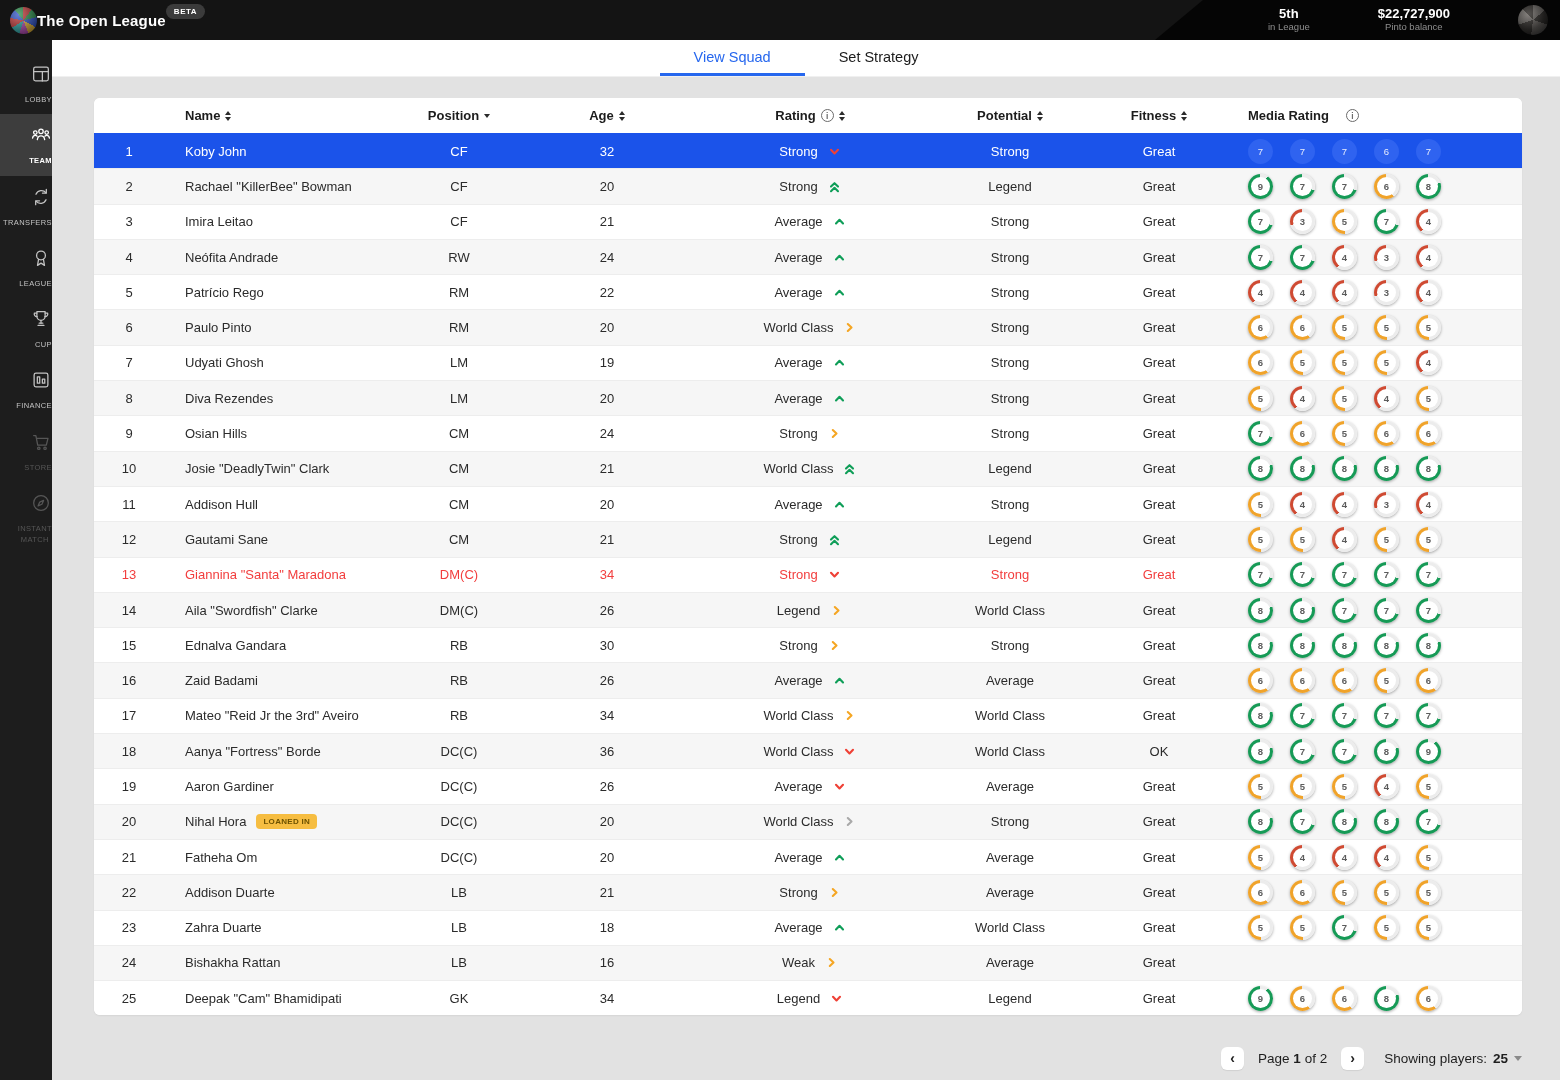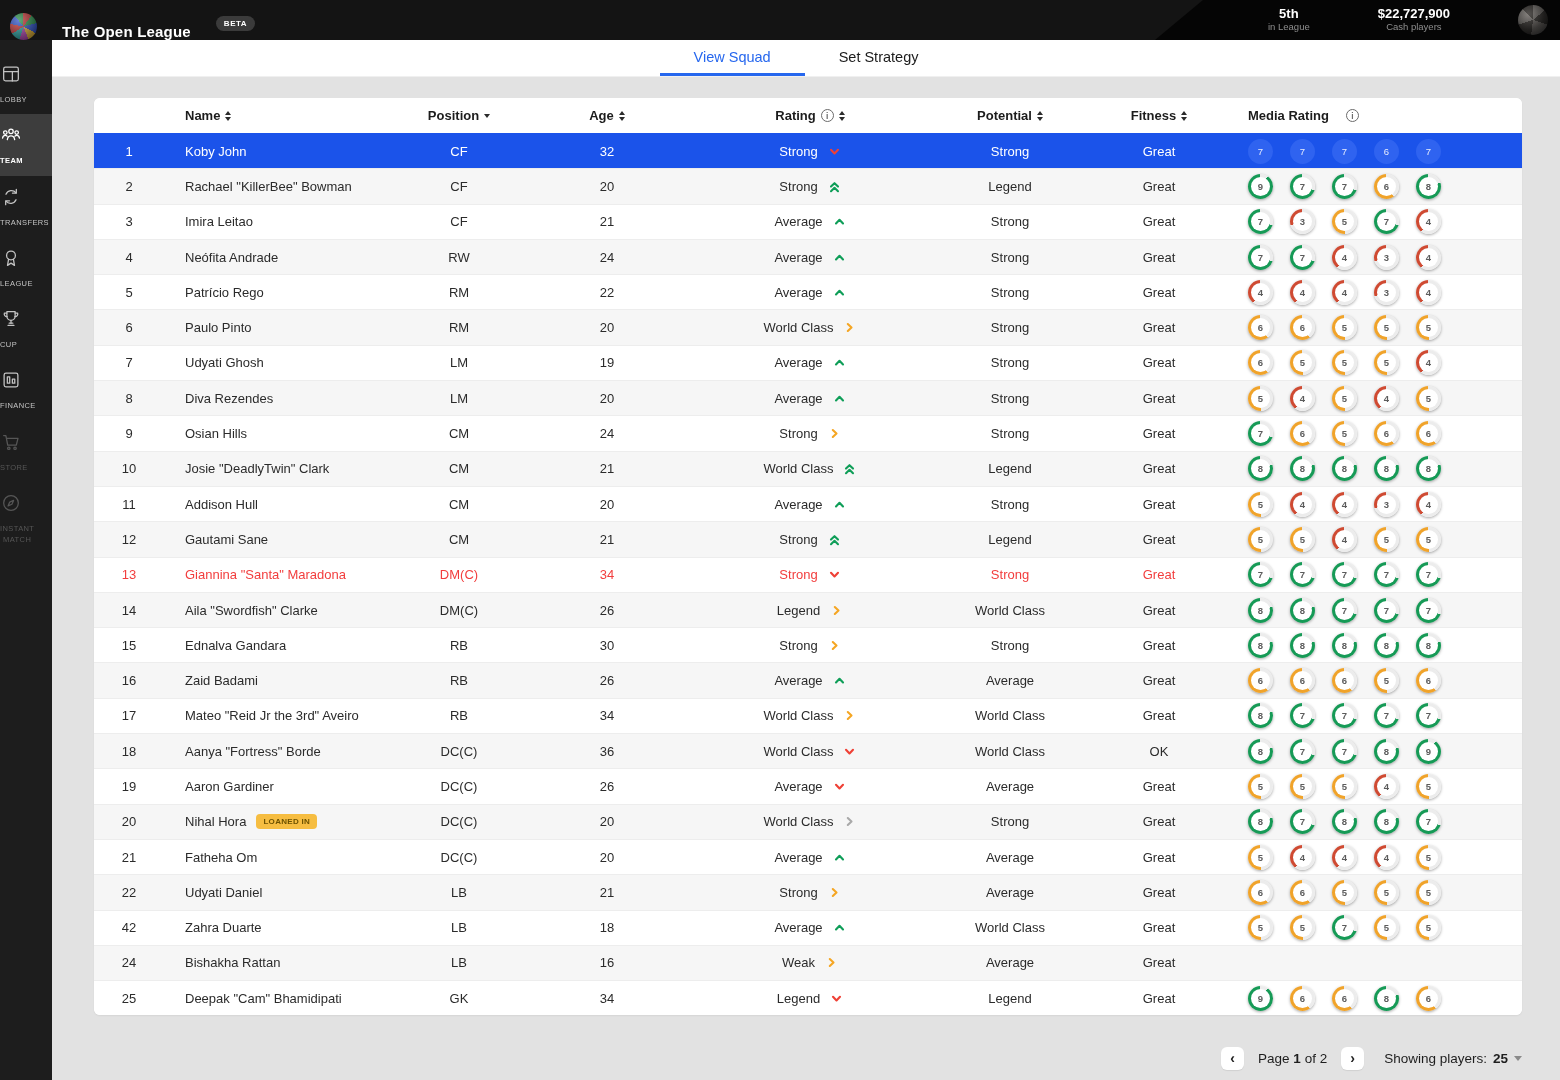--- a/index.html
+++ b/index.html
@@ -3,41 +3,41 @@
 <meta charset="utf-8">
 <style>
   * { margin:0; padding:0; box-sizing:border-box; }
   html,body { width:1560px; height:1080px; overflow:hidden; background:#e2e2e2;
     font-family:"Liberation Sans","DejaVu Sans",sans-serif; }
 
   
   .topbar { position:absolute; left:0; top:0; width:1560px; height:40px; background:#141414; z-index:30; }
   .topbar-right-bg { position:absolute; right:0; top:0; height:40px; width:405px; background:#050505;
     clip-path:polygon(48px 0,100% 0,100% 100%,0 100%); }
-  .brand { position:absolute; left:10px; top:0; height:40px; display:flex; align-items:flex-end; gap:25px; }
+  .brand { position:absolute; left:10px; top:0; height:40px; display:flex; align-items:center; gap:0; }
   .logo-ball { width:27px; height:27px; border-radius:50%;
     background:
       radial-gradient(circle at 32% 28%, rgba(255,255,255,.25), rgba(0,0,0,.45) 75%),
       conic-gradient(#c23a3a 0 10%, #2e8f4e 10% 21%, #3356c9 21% 33%, #e0b23a 33% 44%, #b04ab0 44% 55%, #2fa3a3 55% 66%, #c23a3a 66% 78%, #3356c9 78% 89%, #2e8f4e 89% 100%); }
   .brand-title { color:#fff; font-size:15px; font-weight:600; letter-spacing:.2px; }
   .beta-badge { background:#3b3b3b; color:#fff; font-size:8px; font-weight:700; letter-spacing:.5px;
     border-radius:8px; padding:3px 8px; transform:translateY(-9px); }
   .topbar-stats { position:absolute; right:12px; top:0; height:40px; display:flex; align-items:center; gap:68px;justify-content:center; }
   .stat { text-align:center; line-height:1.15; }
   .stat-value { color:#fff; font-size:13px; font-weight:700; }
   .stat-label { color:#8f8f8f; font-size:9.5px; }
   .avatar { width:30px; height:30px; border-radius:50%;
     background:
       conic-gradient(rgba(255,255,255,.08) 0 14%, rgba(0,0,0,.35) 14% 30%, rgba(255,255,255,.05) 30% 52%, rgba(0,0,0,.3) 52% 70%, rgba(255,255,255,.09) 70% 88%, rgba(0,0,0,.3) 88% 100%),
       radial-gradient(circle at 35% 30%, #7a7672, #2e2c2a 55%, #0a0a0a 95%); }
 
   
   .sidebar { position:absolute; left:0; top:40px; width:52px; height:1040px; background:#1d1d1d; z-index:20;
     display:flex; flex-direction:column; padding-top:13px; }
-  .side-item { width:52px; padding:10px 0 9px; display:flex; flex-direction:column; align-items:flex-start; gap:5px;
+  .side-item { width:52px; padding:10px 0 9px; display:flex; flex-direction:column; align-items:flex-end; gap:5px;
     color:#c3c3c3; cursor:pointer; }
   .side-item .lbl { font-size:7.5px; letter-spacing:.4px; text-align:center; line-height:1.5; }
   .side-item svg { width:22px; height:22px; stroke:#c3c3c3; fill:none; stroke-width:1.4; stroke-linecap:round; stroke-linejoin:round; }
   .side-item.active { background:#3d3d3d; }
   .side-item.active .lbl { color:#ffffff; font-weight:700; }
   .side-item.active svg { stroke:#ffffff; }
   .side-item.dimmed { color:#565656; }
   .side-item.dimmed svg { stroke:#565656; }
 
   
@@ -115,21 +115,21 @@
     <div class="brand-title">The Open League</div>
     <div class="beta-badge">BETA</div>
   </div>
   <div class="topbar-stats">
     <div class="stat">
       <div class="stat-value">5th</div>
       <div class="stat-label">in League</div>
     </div>
     <div class="stat">
       <div class="stat-value">$22,727,900</div>
-      <div class="stat-label">Cash players</div>
+      <div class="stat-label">Pinto balance</div>
     </div>
     <div class="avatar"></div>
   </div>
 </div>
 
 <div class="sidebar" id="sidebar">
     <div class="side-item">
       <span><svg viewBox="0 0 24 24">
           <rect x="4" y="4.5" width="16" height="15" rx="2"></rect>
           <line x1="4" y1="9.5" x2="20" y2="9.5"></line>
@@ -990,21 +990,21 @@
             <span class="mc" style="background:conic-gradient(#ececec 0 60%, #cf4a32 60% 100%)">
               <span class="mc-in">4</span>
             </span>
             <span class="mc" style="background:conic-gradient(#ececec 0 50%, #f0a32a 50% 100%)">
               <span class="mc-in">5</span>
             </span>
           </div>
         </div>
         <div class="tr">
           <div class="td c-num">22</div>
-          <div class="td c-name left">Udyati Daniel</div>
+          <div class="td c-name left">Addison Duarte</div>
           <div class="td c-pos">LB</div>
           <div class="td c-age">21</div>
           <div class="td c-rat">
             <span class="rating-wrap">
               <span>Strong</span>
               <span class="trend">
                 <svg viewBox="0 0 13 13">
                   <polyline points="4.8,3 8.5,6.5 4.8,10" fill="none" stroke="#f5a623" stroke-width="2.1" stroke-linecap="round" stroke-linejoin="round"></polyline>
                 </svg>
               </span>
@@ -1024,21 +1024,21 @@
             </span>
             <span class="mc" style="background:conic-gradient(#ececec 0 50%, #f0a32a 50% 100%)">
               <span class="mc-in">5</span>
             </span>
             <span class="mc" style="background:conic-gradient(#ececec 0 50%, #f0a32a 50% 100%)">
               <span class="mc-in">5</span>
             </span>
           </div>
         </div>
         <div class="tr">
-          <div class="td c-num">42</div>
+          <div class="td c-num">23</div>
           <div class="td c-name left">Zahra Duarte</div>
           <div class="td c-pos">LB</div>
           <div class="td c-age">18</div>
           <div class="td c-rat">
             <span class="rating-wrap">
               <span>Average</span>
               <span class="trend">
                 <svg viewBox="0 0 13 13">
                   <polyline points="3,8.5 6.5,4.8 10,8.5" fill="none" stroke="#0f9e58" stroke-width="2.1" stroke-linecap="round" stroke-linejoin="round"></polyline>
                 </svg>

